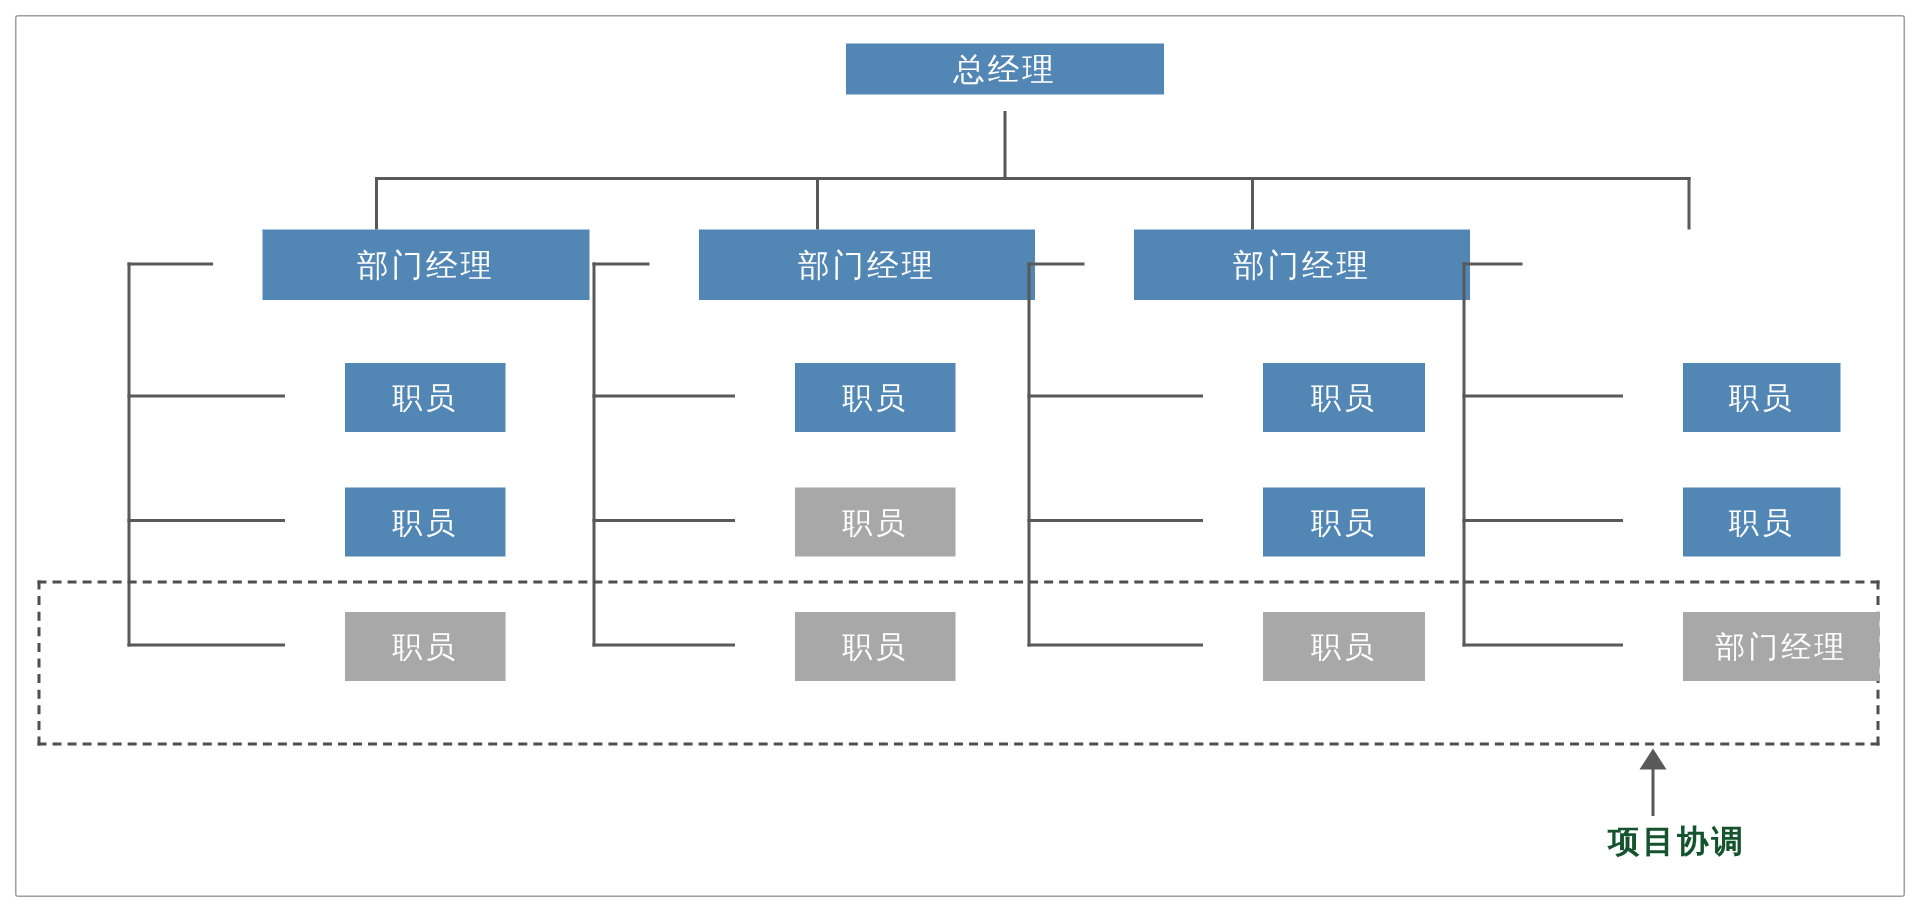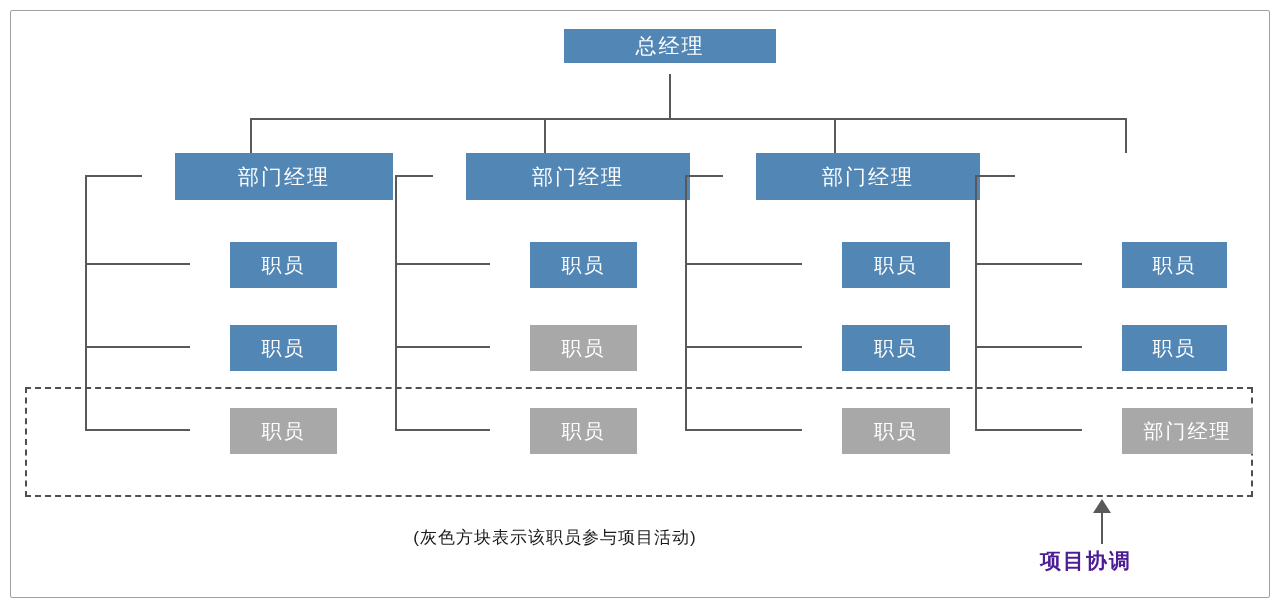--- a/index.html
+++ b/index.html
@@ -68,24 +68,24 @@
     left: 1093px; top: 499px;
     width: 0; height: 0;
     border-left: 9px solid transparent;
     border-right: 9px solid transparent;
     border-bottom: 14px solid #595959;
   }
   .coordination-label {
     position: absolute;
     left: 1040px; top: 547px;
     width: 124px;
-    text-align: left;
+    text-align: right;
     font-size: 21px;
     font-weight: 600;
-    color: #4c1d95;
+    color: #14532d;
     letter-spacing: 2px;
     white-space: nowrap;
   }
 </style>
 </head>
 <body>
 
 <div id="canvas">
 
   <div class="frame"></div>
@@ -140,19 +140,18 @@
   <div class="node lv3 gray" style="left:490px; top:408px; width:107px; height:46px;">职员</div>
 
   <div class="node lv3" style="left:802px; top:242px; width:108px; height:46px;">职员</div>
   <div class="node lv3" style="left:802px; top:325px; width:108px; height:46px;">职员</div>
   <div class="node lv3 gray" style="left:802px; top:408px; width:108px; height:46px;">职员</div>
 
   <div class="node lv3" style="left:1082px; top:242px; width:105px; height:46px;">职员</div>
   <div class="node lv3" style="left:1082px; top:325px; width:105px; height:46px;">职员</div>
   <div class="node lv3 gray" style="left:1082px; top:408px; width:131px; height:46px;">部门经理</div>
 
-  <div class="legend-note">(灰色方块表示该职员参与项目活动)</div>
 
   <div class="arrow-head"></div>
   <div class="arrow-shaft"></div>
   <div class="coordination-label">项目协调</div>
 
 </div>
 
 </body></html>

